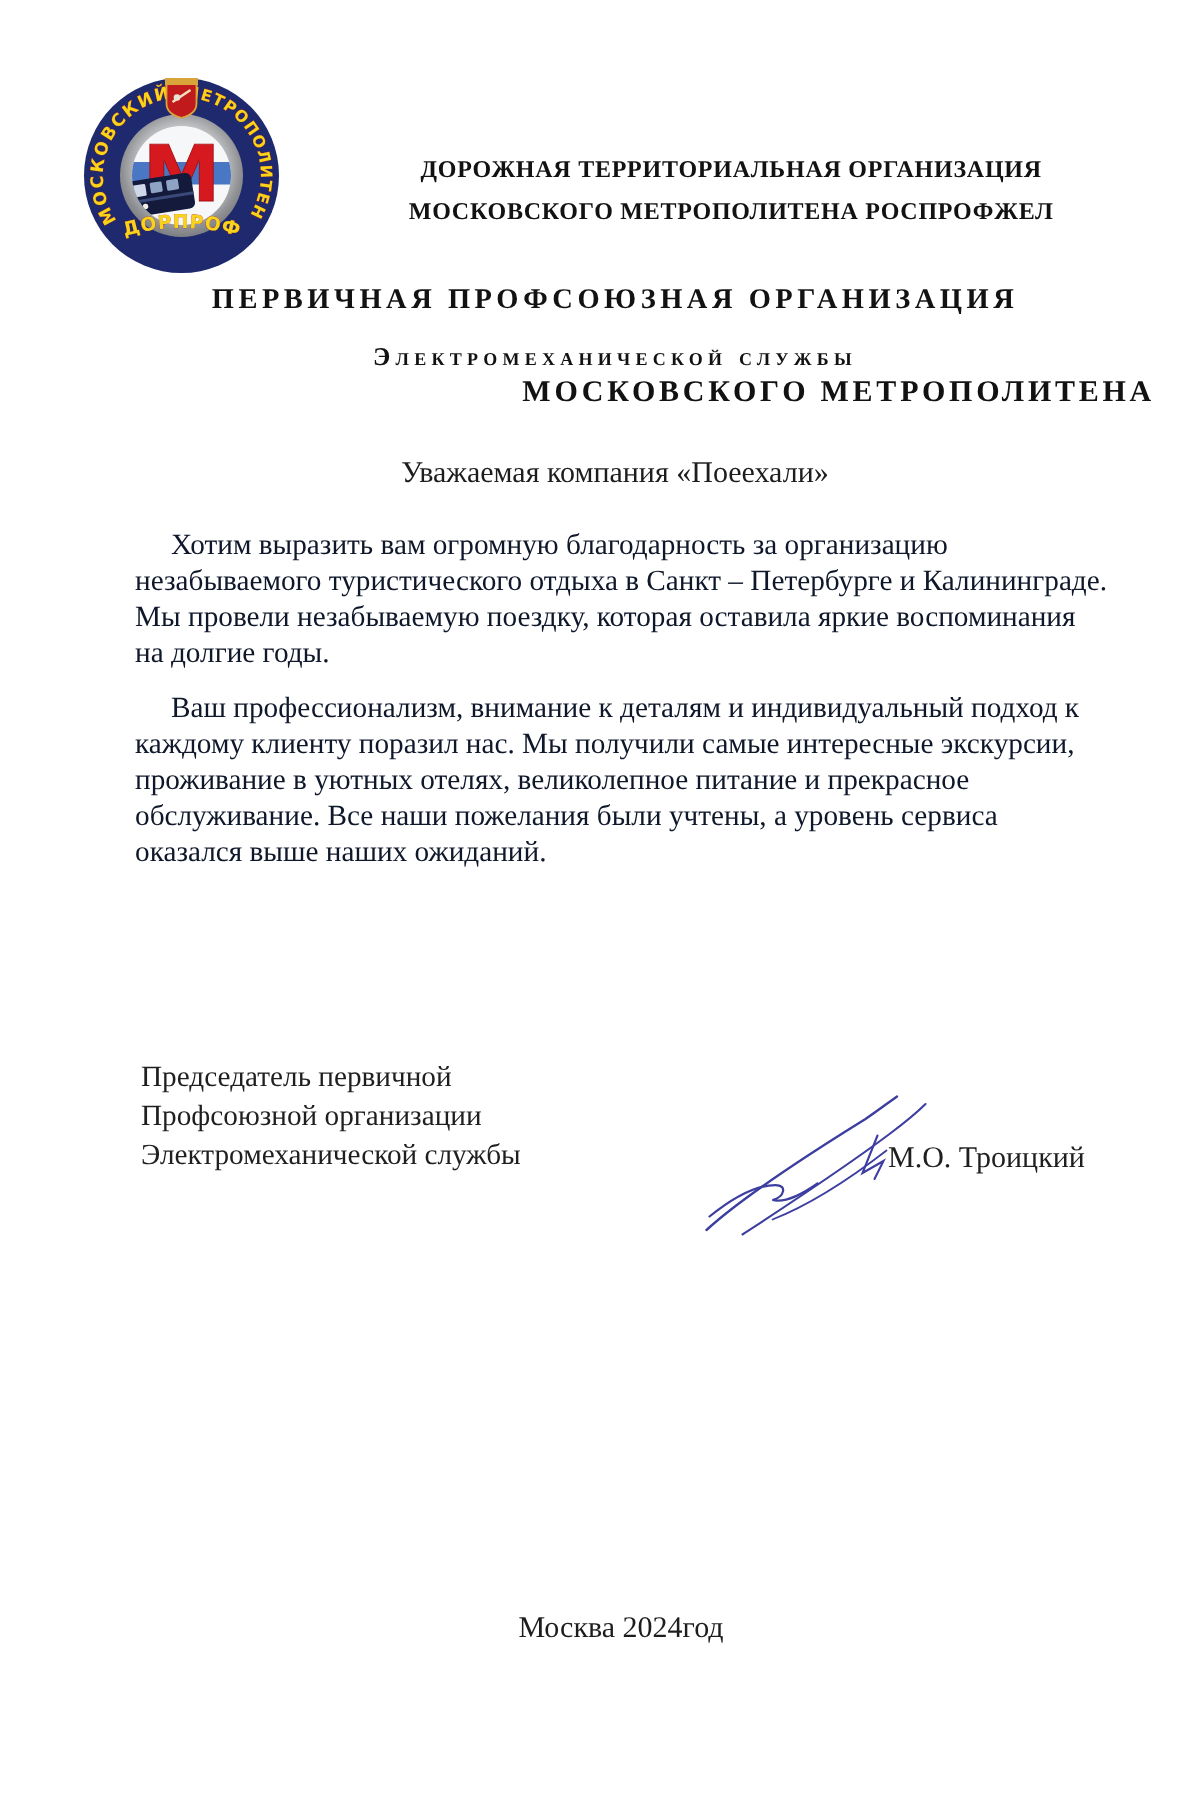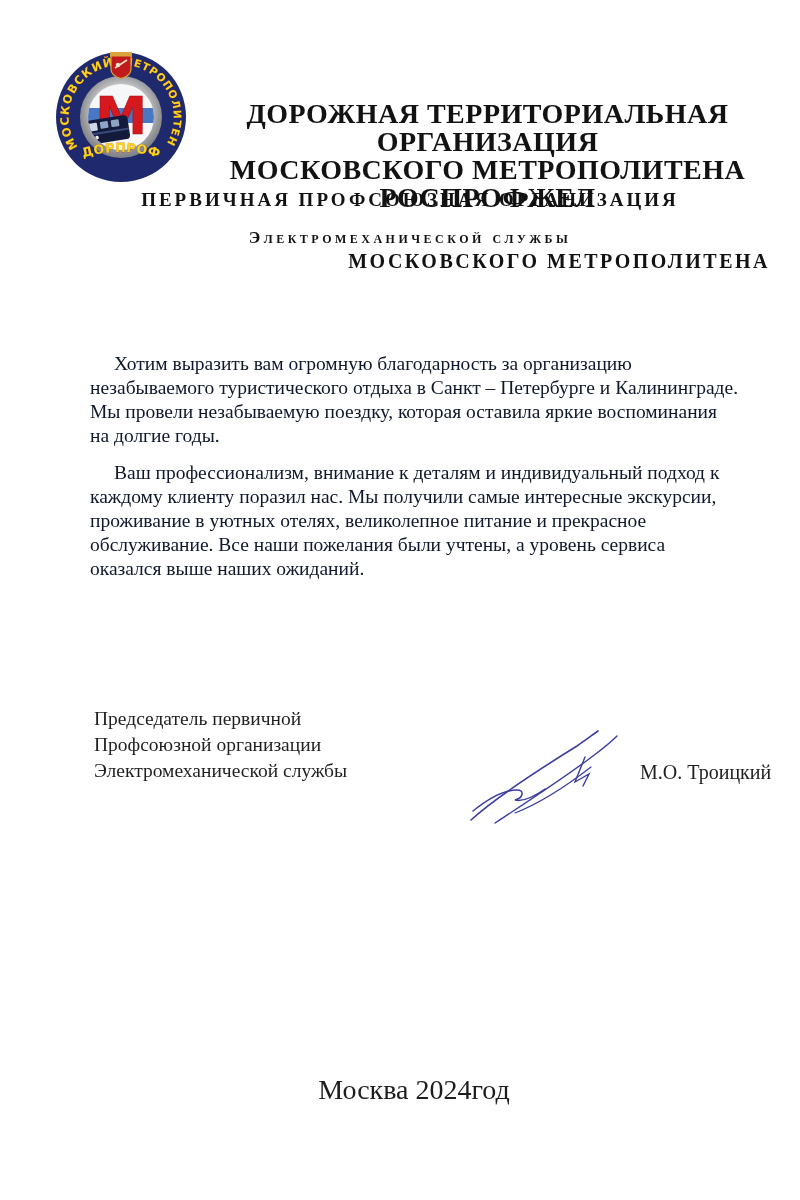--- a/index.html
+++ b/index.html
@@ -7,21 +7,21 @@
     position:relative;
     width:800px;height:1200px;
     background:#ffffff;
     font-family:"Liberation Serif", serif;
     color:#1d1d1d;
     overflow:hidden;
   }
   .logo-wrap{position:absolute;left:55px;top:50px;width:132px;height:134px;}
   .lh-org{
     position:absolute;left:195px;top:100px;width:585px;
-    text-align:center;font-weight:bold;font-size:28px;line-height:28px;
+    text-align:center;font-weight:bold;font-size:16px;line-height:28px;
     color:#121212;letter-spacing:0.5px;
   }
   .lh-primary{
     position:absolute;left:50px;top:189px;width:720px;
     text-align:center;font-weight:bold;font-size:19px;
     letter-spacing:3px;color:#121212;
   }
   .lh-service{
     position:absolute;left:50px;top:228px;width:720px;
     text-align:center;font-weight:bold;font-size:17px;
@@ -40,26 +40,26 @@
     position:absolute;left:90px;top:352px;width:650px;
     font-size:19.5px;line-height:24px;color:#0f172a;
   }
   .body-text p{margin:0 0 13px 0;text-indent:24px;}
   .sign-title{
     position:absolute;left:94px;top:706px;
     font-size:19.5px;line-height:26px;color:#1f1f1f;
   }
   .sign-svg{position:absolute;left:465px;top:710px;}
   .sign-name{
-    position:absolute;left:640px;top:761px;
+    position:absolute;left:592px;top:761px;
     font-size:20px;color:#1f1f1f;white-space:nowrap;
   }
   .footer{
     position:absolute;left:50px;top:1074px;width:728px;
-    text-align:center;font-size:28px;color:#1d1d1d;
+    text-align:center;font-size:20px;color:#1d1d1d;
   }
 </style>
 </head>
 <body>
 
 <div class="page">
 
   <div class="logo-wrap">
     <svg width="132" height="134" viewBox="0 0 132 134">
       <defs>
@@ -118,20 +118,21 @@
   </div>
 
   <div class="lh-org">
     <div>ДОРОЖНАЯ ТЕРРИТОРИАЛЬНАЯ ОРГАНИЗАЦИЯ</div>
     <div>МОСКОВСКОГО МЕТРОПОЛИТЕНА РОСПРОФЖЕЛ</div>
   </div>
   <div class="lh-primary">ПЕРВИЧНАЯ ПРОФСОЮЗНАЯ ОРГАНИЗАЦИЯ</div>
   <div class="lh-service">Электромеханической службы</div>
   <div class="lh-metro">МОСКОВСКОГО МЕТРОПОЛИТЕНА</div>
 
+  <div class="salutation">Уважаемая компания «Поеехали»</div>
 
   <div class="body-text">
     <p>Хотим выразить вам огромную благодарность за организацию незабываемого туристического отдыха в Санкт – Петербурге и Калининграде. Мы провели незабываемую поездку, которая оставила яркие воспоминания на долгие годы.</p>
     <p>Ваш профессионализм, внимание к деталям и индивидуальный подход к каждому клиенту поразил нас. Мы получили самые интересные экскурсии, проживание в уютных отелях, великолепное питание и прекрасное обслуживание. Все наши пожелания были учтены, а уровень сервиса оказался выше наших ожиданий.</p>
   </div>
 
   <div class="sign-title">
     <div>Председатель первичной</div>
     <div>Профсоюзной организации</div>
     <div>Электромеханической службы</div>

